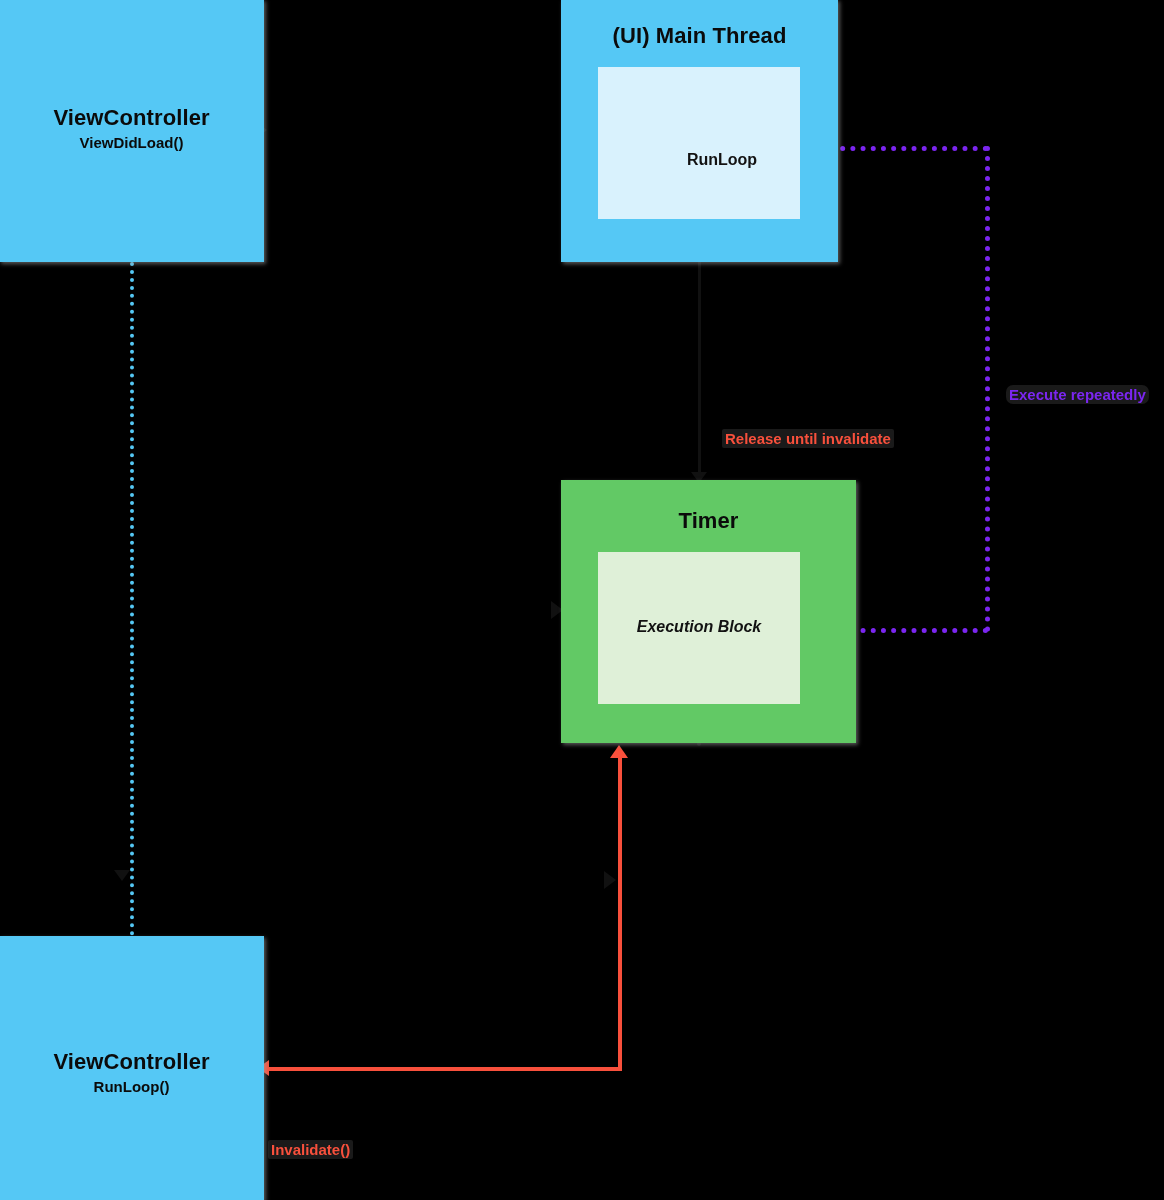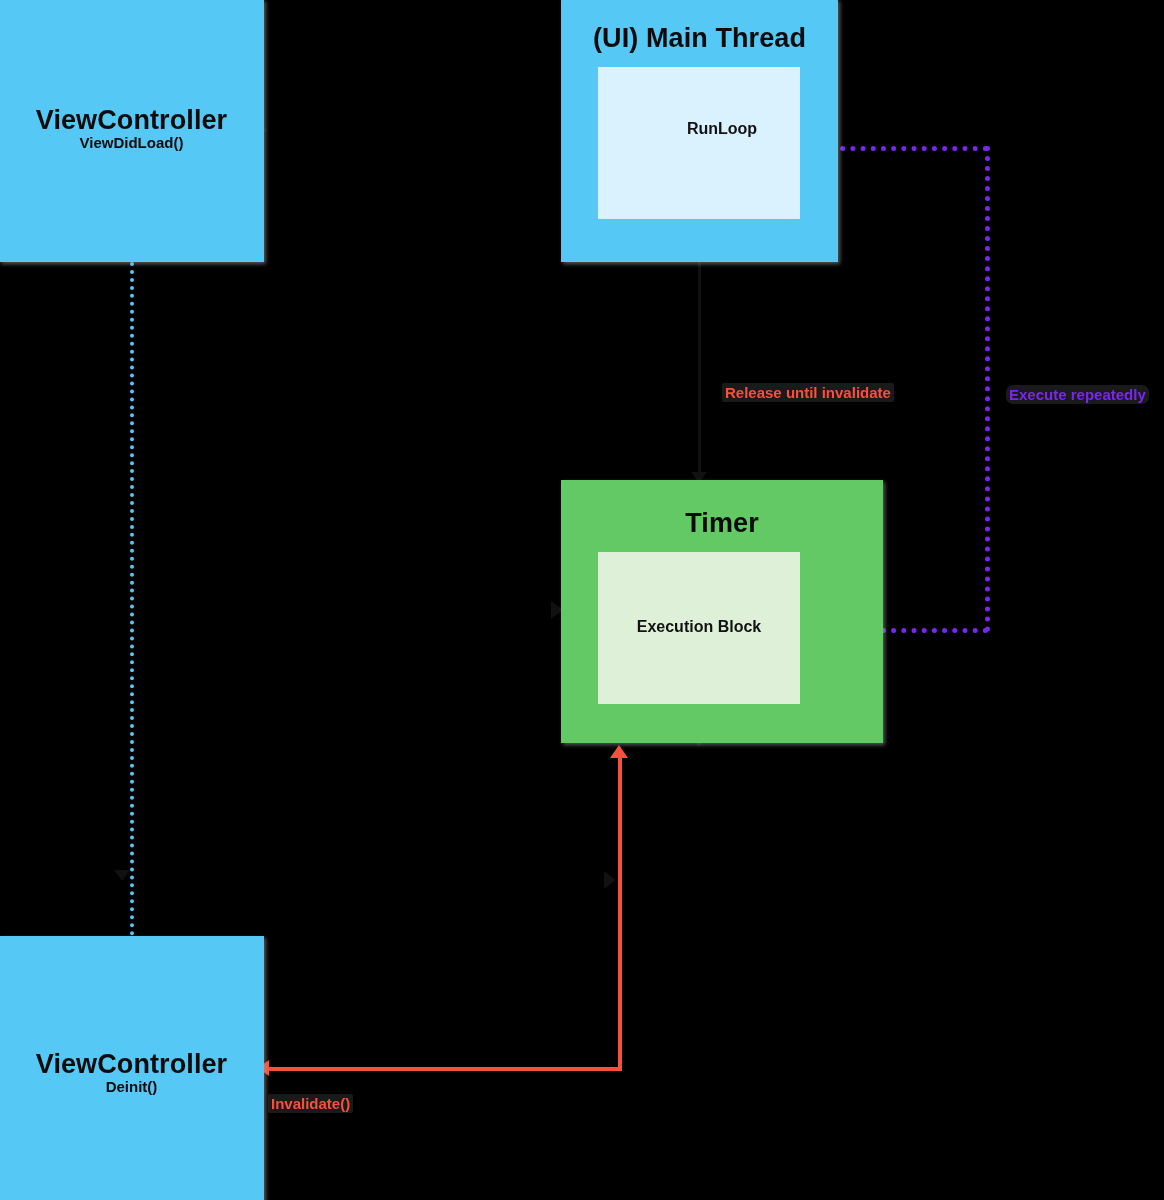--- a/index.html
+++ b/index.html
@@ -34,21 +34,21 @@
   .inner.lightgreen { background: #dff0d8; }
 
   .node-title {
     position: absolute;
     left: 0; right: 0;
     text-align: center;
     color: #0b0b0b;
     font-weight: bold;
     letter-spacing: .1px;
   }
-  .node-title.big    { font-size: 27px; }
+  .node-title.big    { font-size: 22px; }
   .node-sub {
     position: absolute;
     left: 0; right: 0;
     text-align: center;
     color: #0b0b0b;
     font-weight: bold;
     font-size: 15px;
   }
   .inner-label {
     position: absolute;
@@ -122,21 +122,21 @@
   
   .edge-label {
     position: absolute;
     font-size: 15px;
     font-weight: bold;
     white-space: nowrap;
     background: rgba(255,255,255,0.10);
     padding: 1px 3px;
     border-radius: 2px;
   }
-  .edge-label.red    { color: #f8503c; }
+  .edge-label.red    { color: #f8503c; margin-top: 46px; }
   .edge-label.purple { color: #7b26f0; }
 </style>
 </head>
 <body>
 
 <div id="canvas">
 
   <div class="edge">
     <div class="seg cyan-v" style="left:130px; top:262px; height:674px;"></div>
     <div class="arrow up-black" style="left:29px; top:250px;"></div>
@@ -179,29 +179,29 @@
   <div class="arrow right-black" style="left:551px; top:601px;"></div>
 
   <div class="node blue" style="left:-1px; top:-1px; width:265px; height:263px;">
     <div class="node-title big" style="top:106px;">ViewController</div>
     <div class="node-sub" style="top:135px;">ViewDidLoad()</div>
   </div>
 
   <div class="node blue" style="left:561px; top:-1px; width:277px; height:263px;">
     <div class="node-title big" style="top:24px;">(UI) Main Thread</div>
     <div class="inner lightblue" style="left:37px; top:68px; width:202px; height:152px;">
-      <div class="inner-label bold" style="top:53px;padding-left:46px;">RunLoop</div>
+      <div class="inner-label bold" style="top:84px;padding-left:46px;">RunLoop</div>
     </div>
   </div>
 
-  <div class="node green" style="left:561px; top:480px; width:322px; height:263px;">
+  <div class="node green" style="left:561px; top:480px; width:295px; height:263px;">
     <div class="node-title big" style="top:28px;">Timer</div>
-    <div class="inner lightgreen" style="left:37px; top:72px; width:202px; height:152px;">
+    <div class="inner lightgreen" style="left:37px; top:72px; width:202px; height:152px;font-style:italic;">
       <div class="inner-label bold" style="top:66px;">Execution Block</div>
     </div>
   </div>
 
   <div class="node blue" style="left:-1px; top:936px; width:265px; height:265px;">
     <div class="node-title big" style="top:113px;">ViewController</div>
-    <div class="node-sub" style="top:142px;">Deinit()</div>
+    <div class="node-sub" style="top:142px;">RunLoop()</div>
   </div>
 
 </div>
 
 </body></html>

